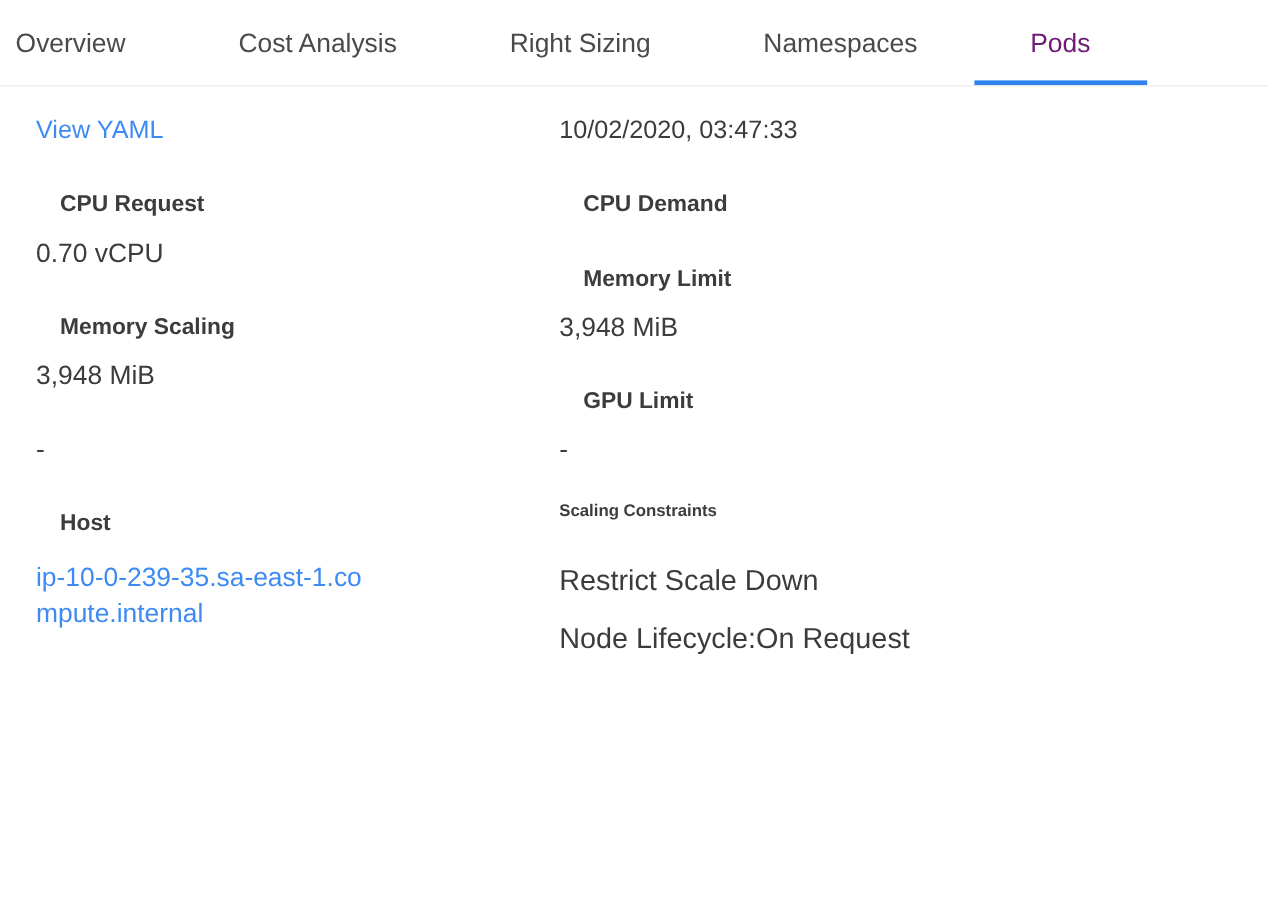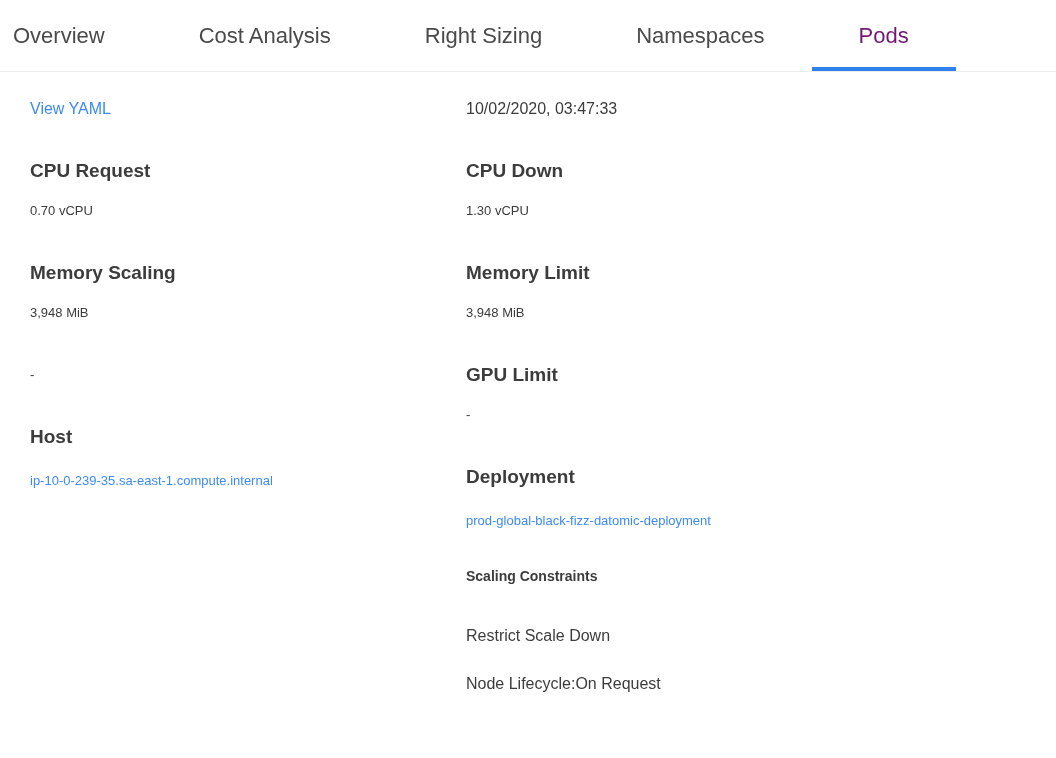--- a/index.html
+++ b/index.html
@@ -47,50 +47,51 @@
     font-size: 19px;
     line-height: 21px;
   }
   .col { min-width: 0; }
 
   .link {
     color: #3d8af2;
     cursor: pointer;
     text-decoration: none;
   }
-  .top-row { font-size: 16px; line-height: 21px; }
+  .top-row { font-size: 21px; line-height: 21px; }
 
   .field { margin-top: 41px; }
   .field .label {
     font-weight: bold;
     font-size: 19px;
     line-height: 21px;
     color: #3c3c3c;
+    margin-left: 20px;
   }
   .field .value {
     margin-top: 19px;
-    font-size: 13px;
+    font-size: 22px;
     line-height: 21px;
     color: #3c3c3c;
   }
   .field .value.link-value {
     line-height: 30px;
     word-break: break-all;
   }
   .host-link { display: inline-block; max-width: 284px; }
   .deploy-link { display: inline-block; max-width: 310px; }
 
   .scaling-title {
     margin-top: 30px;
     font-weight: bold;
     font-size: 14px;
     line-height: 21px;
   }
   .scaling-item {
-    font-size: 16px;
+    font-size: 24px;
     line-height: 21px;
   }
   .scaling-item.first { margin-top: 38px; }
   .scaling-item.second { margin-top: 27px; }
 </style>
 </head>
 <body>
 
 <div class="tabbar">
   <div class="tab">Overview</div>
@@ -126,39 +127,32 @@
       <div class="value link-value">
         <span class="link host-link">ip-10-0-239-35.sa-east-1.compute.internal</span>
       </div>
     </div>
   </div>
 
   <div class="col">
     <div class="top-row">10/02/2020, 03:47:33</div>
 
     <div class="field">
-      <div class="label">CPU Down</div>
-      <div class="value">1.30 vCPU</div>
+      <div class="label">CPU Demand</div>
     </div>
 
     <div class="field">
       <div class="label">Memory Limit</div>
       <div class="value">3,948 MiB</div>
     </div>
 
     <div class="field">
       <div class="label">GPU Limit</div>
       <div class="value">-</div>
     </div>
 
-    <div class="field">
-      <div class="label">Deployment</div>
-      <div class="value link-value">
-        <span class="link deploy-link">prod-global-black-fizz-datomic-deployment</span>
-      </div>
-    </div>
 
     <div class="scaling-title">Scaling Constraints</div>
     <div class="scaling-item first">Restrict Scale Down</div>
     <div class="scaling-item second">Node Lifecycle:On Request</div>
   </div>
 
 </div>
 
 </body></html>

